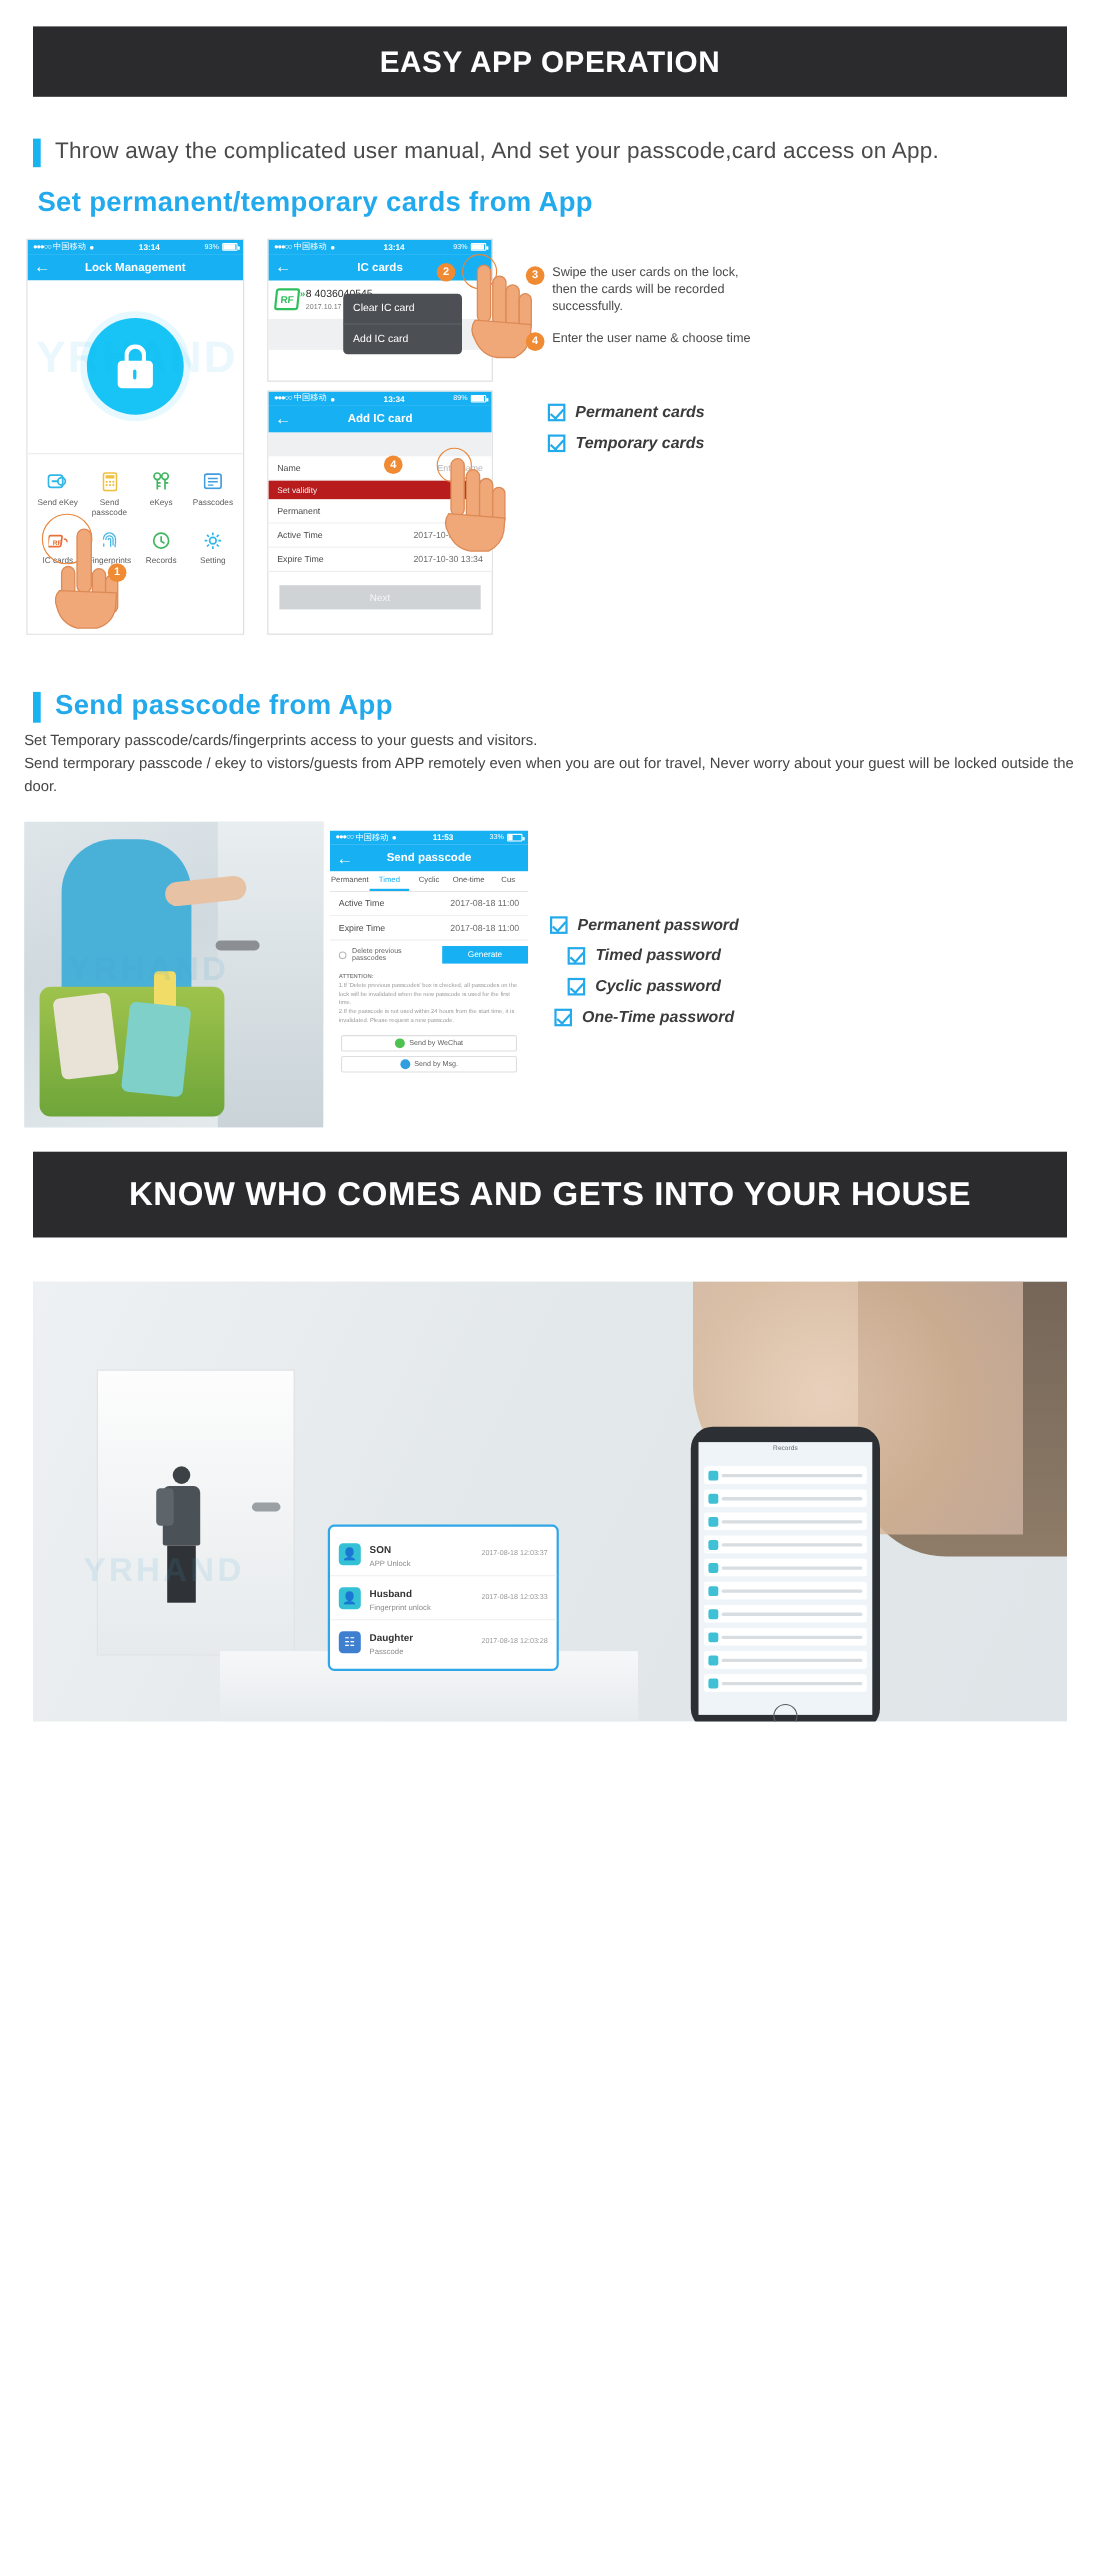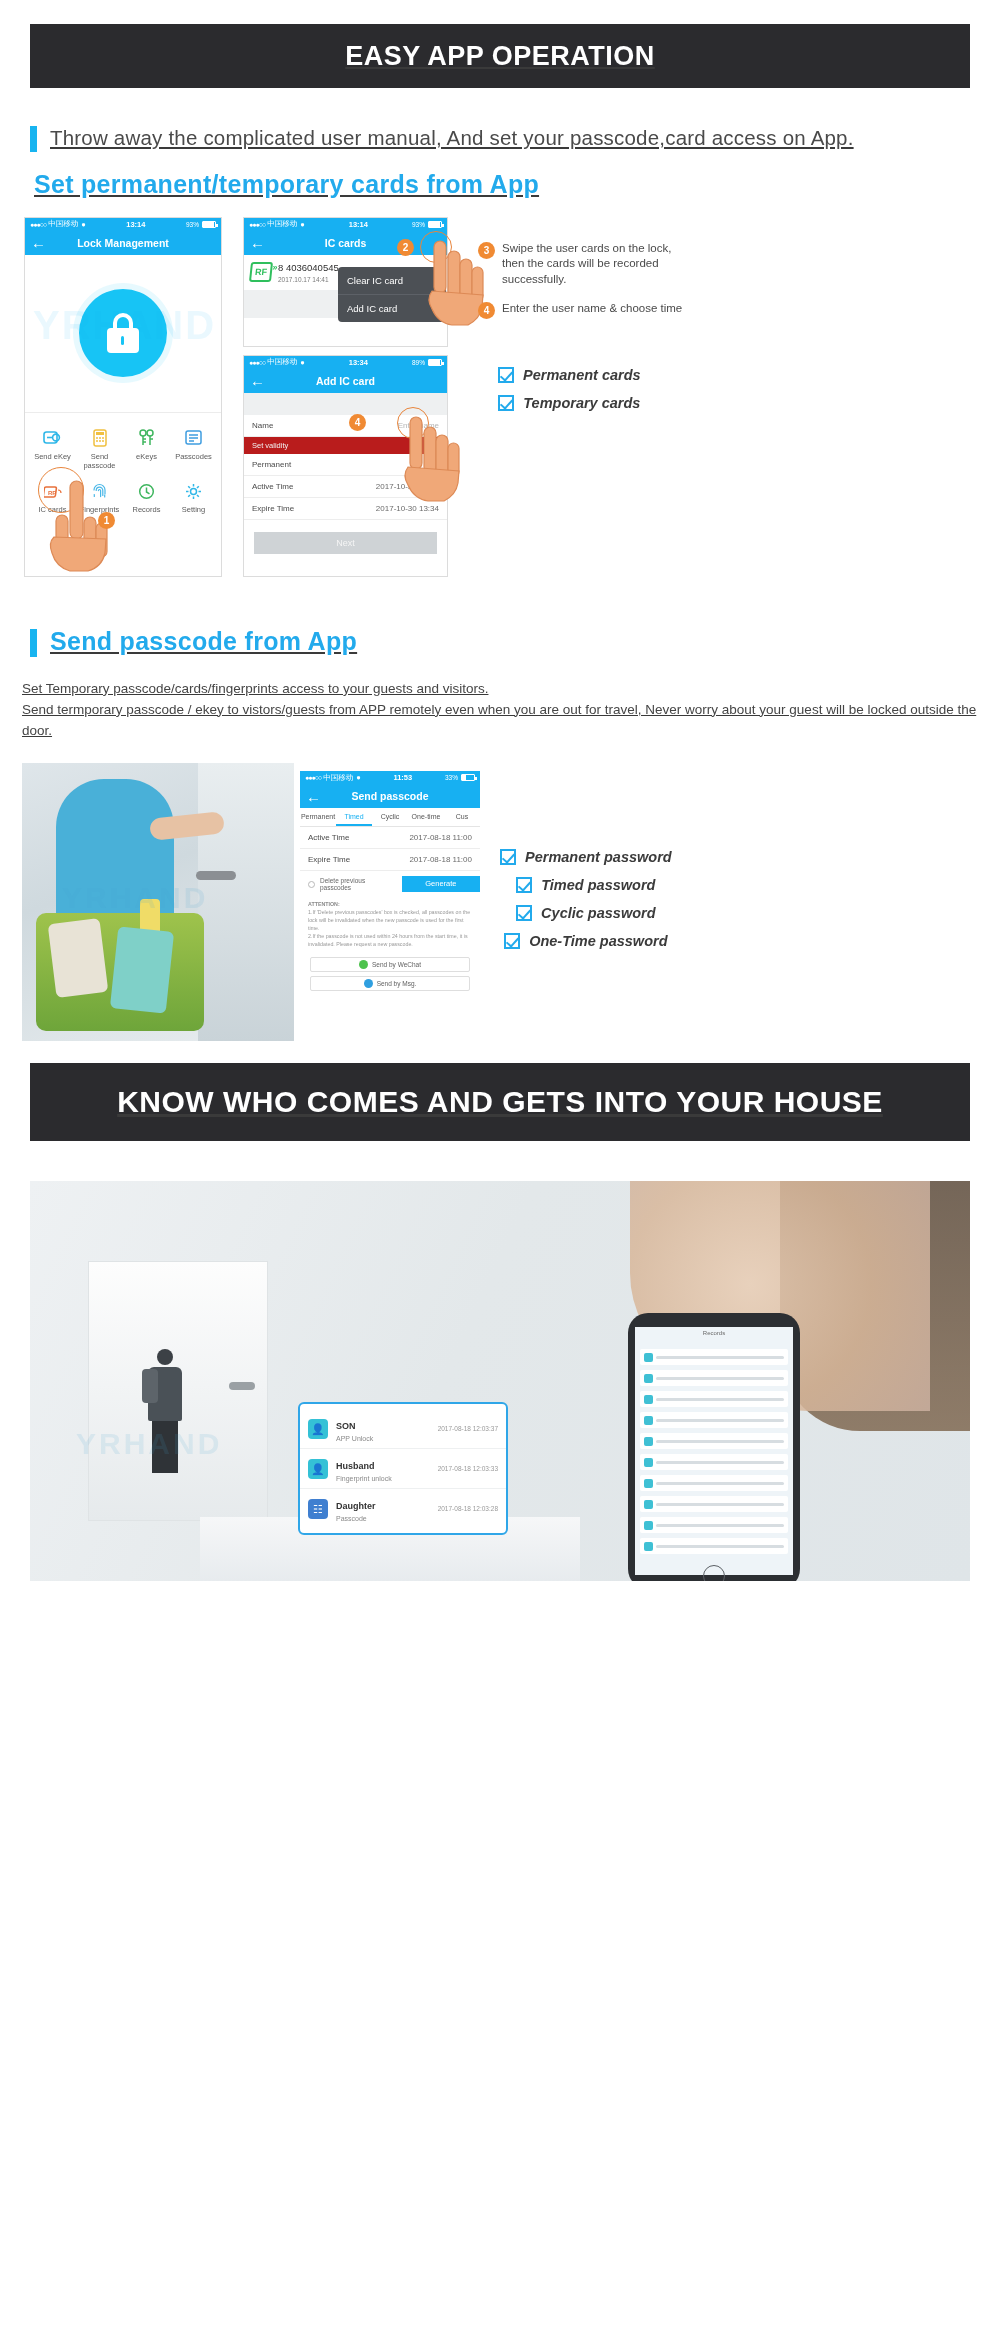--- a/index.html
+++ b/index.html
@@ -3,21 +3,21 @@
 <meta charset="utf-8">
 <style>
   * { box-sizing: border-box; margin: 0; padding: 0; }
   body {
     width: 1000px;
     background: #ffffff;
     font-family: "Liberation Sans", sans-serif;
     color: #3a3a3a;
     -webkit-font-smoothing: antialiased;
   }
-  .page { width: 1000px; position: relative; text-decoration: underline; }
+  .page { width: 1000px; position: relative; }
 
   
   .banner {
     background: #2b2b2e;
     color: #ffffff;
     text-align: center;
     font-weight: bold;
     letter-spacing: 0.5px;
   }
   .banner-1 {
@@ -233,21 +233,21 @@
   }
   .chk .box:after {
     content: ""; position: absolute; left: 3px; top: 0px;
     width: 5px; height: 10px; border: solid #22aaec;
     border-width: 0 2.5px 2.5px 0; transform: rotate(42deg);
   }
   .chk .lbl { font-size: 14.5px; font-weight: bold; font-style: italic; color: #3b3b3b; }
 
   
   .sec2-body {
-    margin: 22px 0 0 22px; font-size: 13.5px; line-height: 1.55; color: #454545;
+    margin: 6px 0 0 22px; font-size: 13.5px; line-height: 1.55; color: #454545;
     max-width: 960px;
   }
   .sec2-media { position: relative; height: 300px; margin-top: 22px; }
   .photo {
     position: absolute; left: 22px; top: 0; width: 272px; height: 278px;
     background: linear-gradient(160deg,#dfe6ea 0%,#cfd9de 40%,#e8edef 100%);
     overflow: hidden;
   }
   .photo .door {
     position: absolute; right: 0; top: 0; width: 96px; height: 100%;
@@ -572,21 +572,21 @@
           <div class="card-no">8 4036040545</div>
           <div class="card-meta">
             <span>2017.10.17 14:41</span>
             <span>Permanent</span>
           </div>
         </div>
       </div>
       <div class="gapbar"></div>
     </div>
 
-    <div class="popup" style="right:554px; top:50px;">
+    <div class="popup" style="right:580px; top:50px;">
       <div>Clear IC card</div>
       <div>Add IC card</div>
     </div>
     <div class="bub" style="left:397px; top:22px;">2</div>
     <div class="ring" style="left:420px; top:14px; width:32px; height:32px;"></div>
     <svg class="hand" style="left:418px; top:22px;" width="70" height="92" viewBox="0 0 70 92">
       <g fill="#f0a878" stroke="#dd8a56" stroke-width="1.2">
         <rect x="16" y="2" width="12" height="52" rx="6"></rect>
         <rect x="30" y="12" width="12" height="46" rx="6"></rect>
         <rect x="42" y="20" width="12" height="40" rx="6"></rect>

